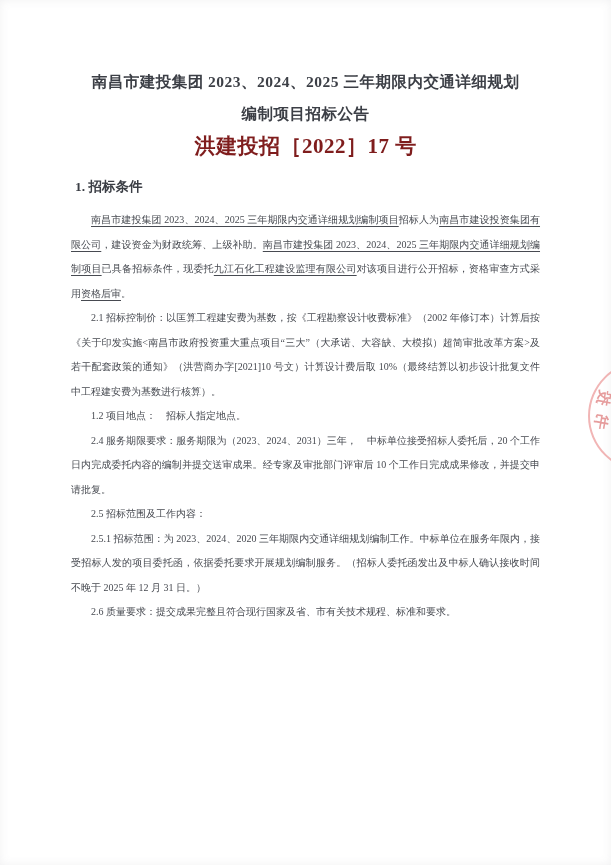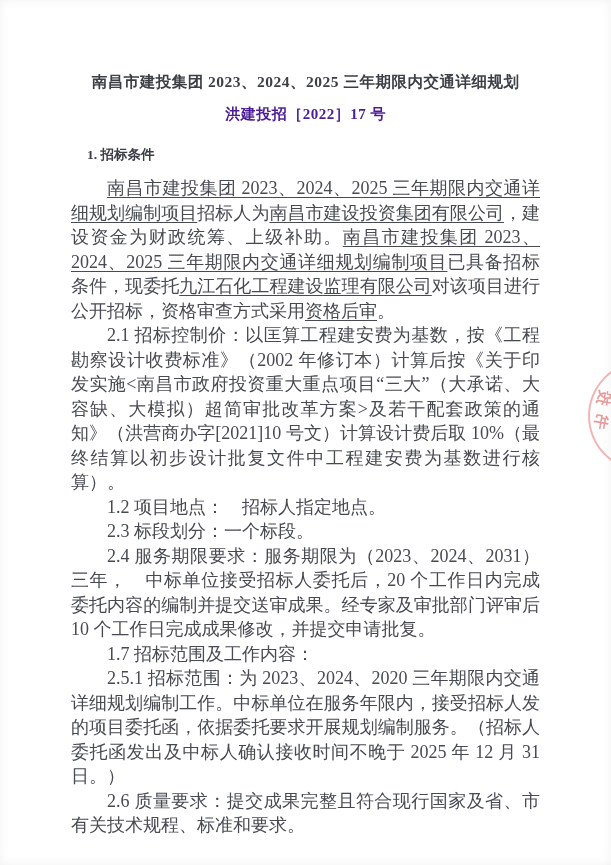--- a/index.html
+++ b/index.html
@@ -23,36 +23,36 @@
     font-size: 15.5px;
     font-weight: bold;
     line-height: 32px;
     color: #3c3f46;
     letter-spacing: 0.5px;
   }
   .title .tl { display: block; }
   .docnum {
     text-align: center;
     font-weight: bold;
-    font-size: 15px;
+    font-size: 21px;
     line-height: 32px;
-    color: #4c1d95;
+    color: #7f1d1d;
     margin: 0;
     letter-spacing: 0.5px;
   }
   h2.sec-heading {
     font-size: 13.5px;
     font-weight: bold;
     color: #3b3e45;
-    margin: 13px 0 9px 16px;
+    margin: 13px 0 9px 4px;
     line-height: 24px;
   }
   p.body-para {
     margin: 0;
-    font-size: 18px;
+    font-size: 10px;
     line-height: 24.5px;
     text-align: justify;
     text-indent: 2em;
     color: #474a51;
   }
   .u {
     text-decoration: underline;
     text-underline-offset: 3px;
     text-decoration-thickness: 1px;
   }
@@ -75,35 +75,35 @@
   .stamp-char.c1 { left: 6px; top: 26px; }
   .stamp-char.c2 { left: 3px; top: 50px; }
 </style>
 </head>
 <body>
 
 <div class="page">
 
   <h1 class="title">
     <span class="tl">南昌市建投集团 2023、2024、2025 三年期限内交通详细规划</span>
+    <span class="tl">编制项目招标公告</span>
   </h1>
 
   <div class="docnum">洪建投招［2022］17 号</div>
 
   <div class="section">
     <h2 class="sec-heading">1. 招标条件</h2>
     <p class="body-para"><span class="u">南昌市建投集团 2023、2024、2025 三年期限内交通详细规划编制项目</span><span>招标人为</span><span class="u">南昌市建设投资集团有限公司</span><span>，建设资金为财政统筹、上级补助。</span><span class="u">南昌市建投集团 2023、2024、2025 三年期限内交通详细规划编制项目</span><span>已具备招标条件，现委托</span><span class="u">九江石化工程建设监理有限公司</span><span>对该项目进行公开招标，资格审查方式采用</span><span class="u">资格后审</span><span>。</span></p>
   </div>
 
   <div class="section">
     <p class="body-para">2.1 招标控制价：以匡算工程建安费为基数，按《工程勘察设计收费标准》（2002 年修订本）计算后按《关于印发实施&lt;南昌市政府投资重大重点项目“三大”（大承诺、大容缺、大模拟）超简审批改革方案&gt;及若干配套政策的通知》（洪营商办字[2021]10 号文）计算设计费后取 10%（最终结算以初步设计批复文件中工程建安费为基数进行核算）。</p>
     <p class="body-para">1.2 项目地点：　招标人指定地点。</p>
-    <p class="body-para">2.3 标段划分：一个标段。</p>
     <p class="body-para">2.4 服务期限要求：服务期限为（2023、2024、2031）三年，　中标单位接受招标人委托后，20 个工作日内完成委托内容的编制并提交送审成果。经专家及审批部门评审后 10 个工作日完成成果修改，并提交申请批复。</p>
-    <p class="body-para">1.7 招标范围及工作内容：</p>
+    <p class="body-para">2.5 招标范围及工作内容：</p>
     <p class="body-para">2.5.1 招标范围：为 2023、2024、2020 三年期限内交通详细规划编制工作。中标单位在服务年限内，接受招标人发的项目委托函，依据委托要求开展规划编制服务。（招标人委托函发出及中标人确认接收时间不晚于 2025 年 12 月 31 日。）</p>
     <p class="body-para">2.6 质量要求：提交成果完整且符合现行国家及省、市有关技术规程、标准和要求。</p>
   </div>
 
 </div>
 
 <div class="stamp">
   <span class="stamp-char c1">投</span>
   <span class="stamp-char c2">书</span>
 </div>

